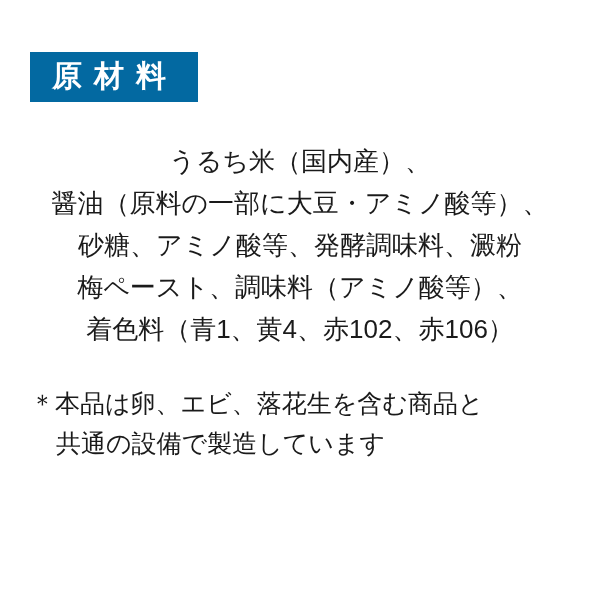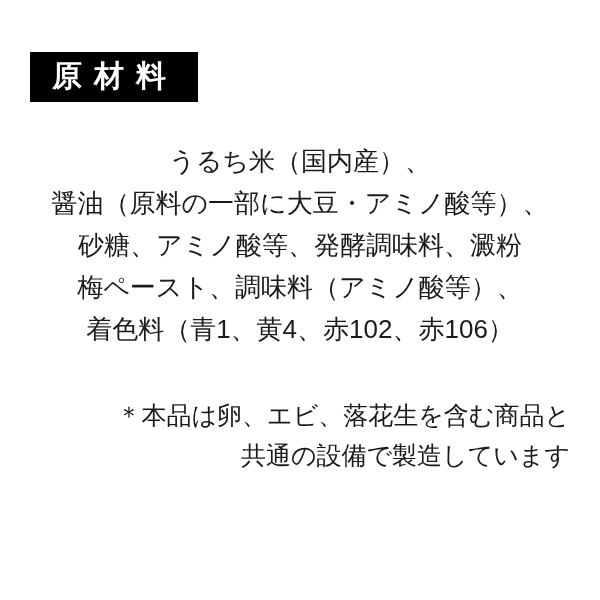--- a/index.html
+++ b/index.html
@@ -16,43 +16,42 @@
   }
   .page {
     position: relative;
     width: 600px;
     height: 600px;
     box-sizing: border-box;
     padding: 52px 30px 0 30px;
   }
   .header-badge {
     display: inline-block;
-    background: #000000;
+    background: #0369a1;
     color: #ffffff;
     font-size: 30px;
     font-weight: bold;
     letter-spacing: 12px;
     padding: 9px 20px 11px 22px;
     line-height: 1;
     white-space: nowrap;
   }
   .ingredient-block {
     margin-top: 38px;
   }
   .ingredient-line {
     font-size: 26px;
     line-height: 1.62;
     letter-spacing: 0px;
     white-space: nowrap;
     color: #1a1a1a;
     text-align: center;
   }
   .note-block {
-    margin-top: 44px;
-    text-align: right;
+    margin-top: 32px;
   }
   .note-line {
     font-size: 25px;
     line-height: 1.62;
     white-space: nowrap;
     color: #1a1a1a;
   }
   .note-line.indent {
     padding-left: 26px;
   }

